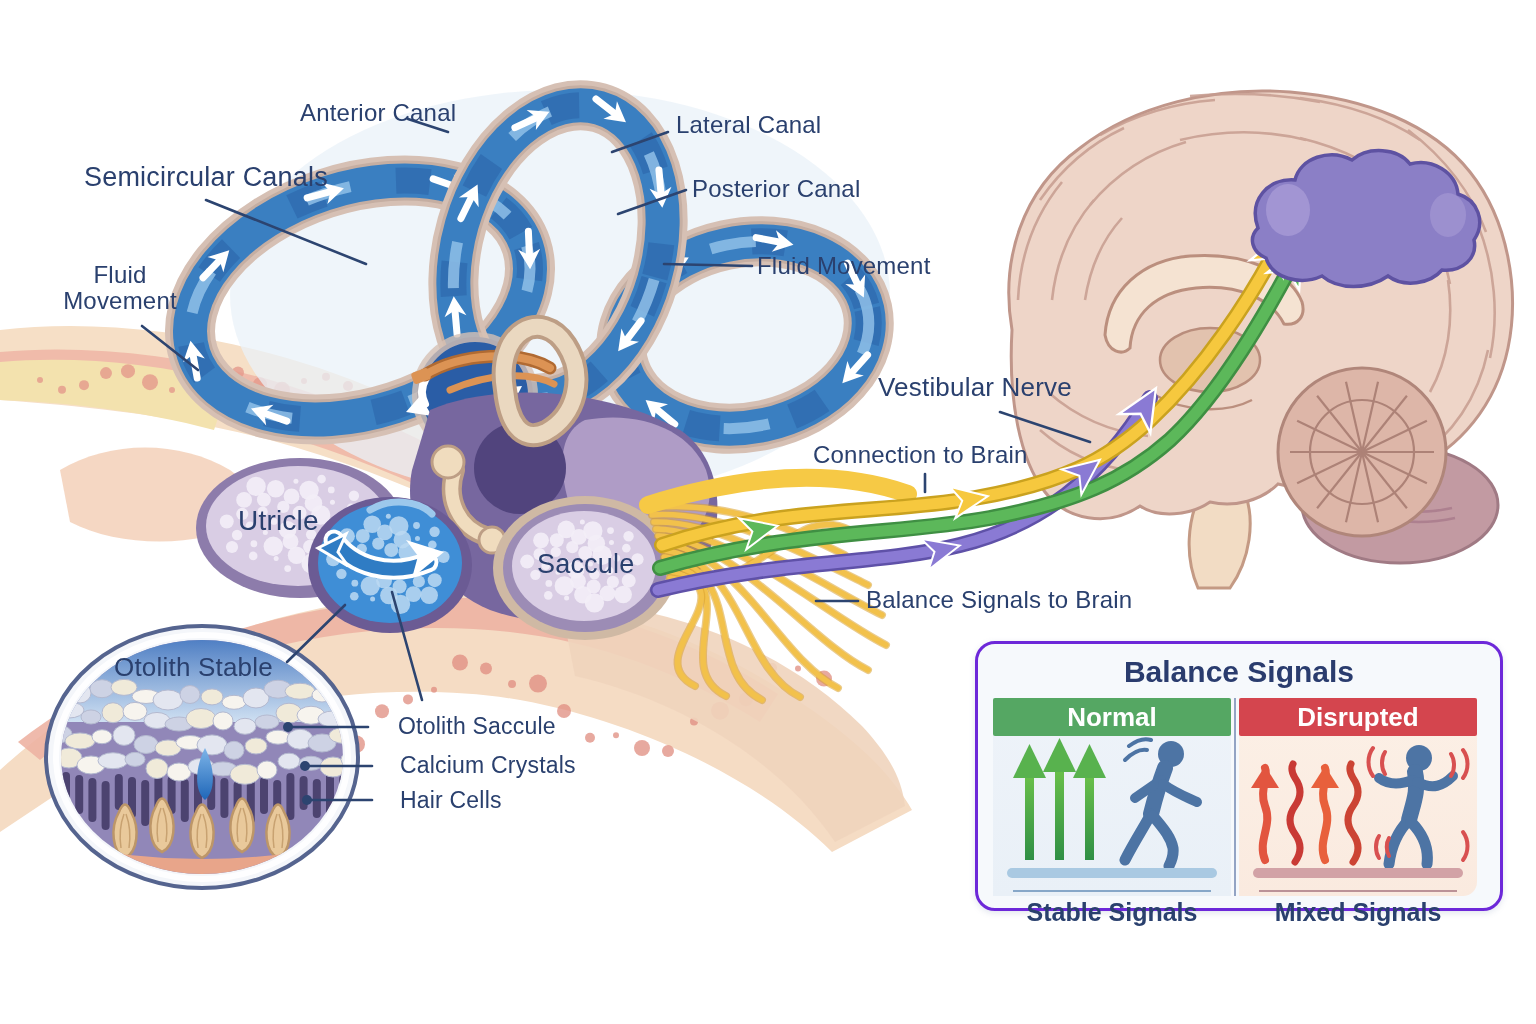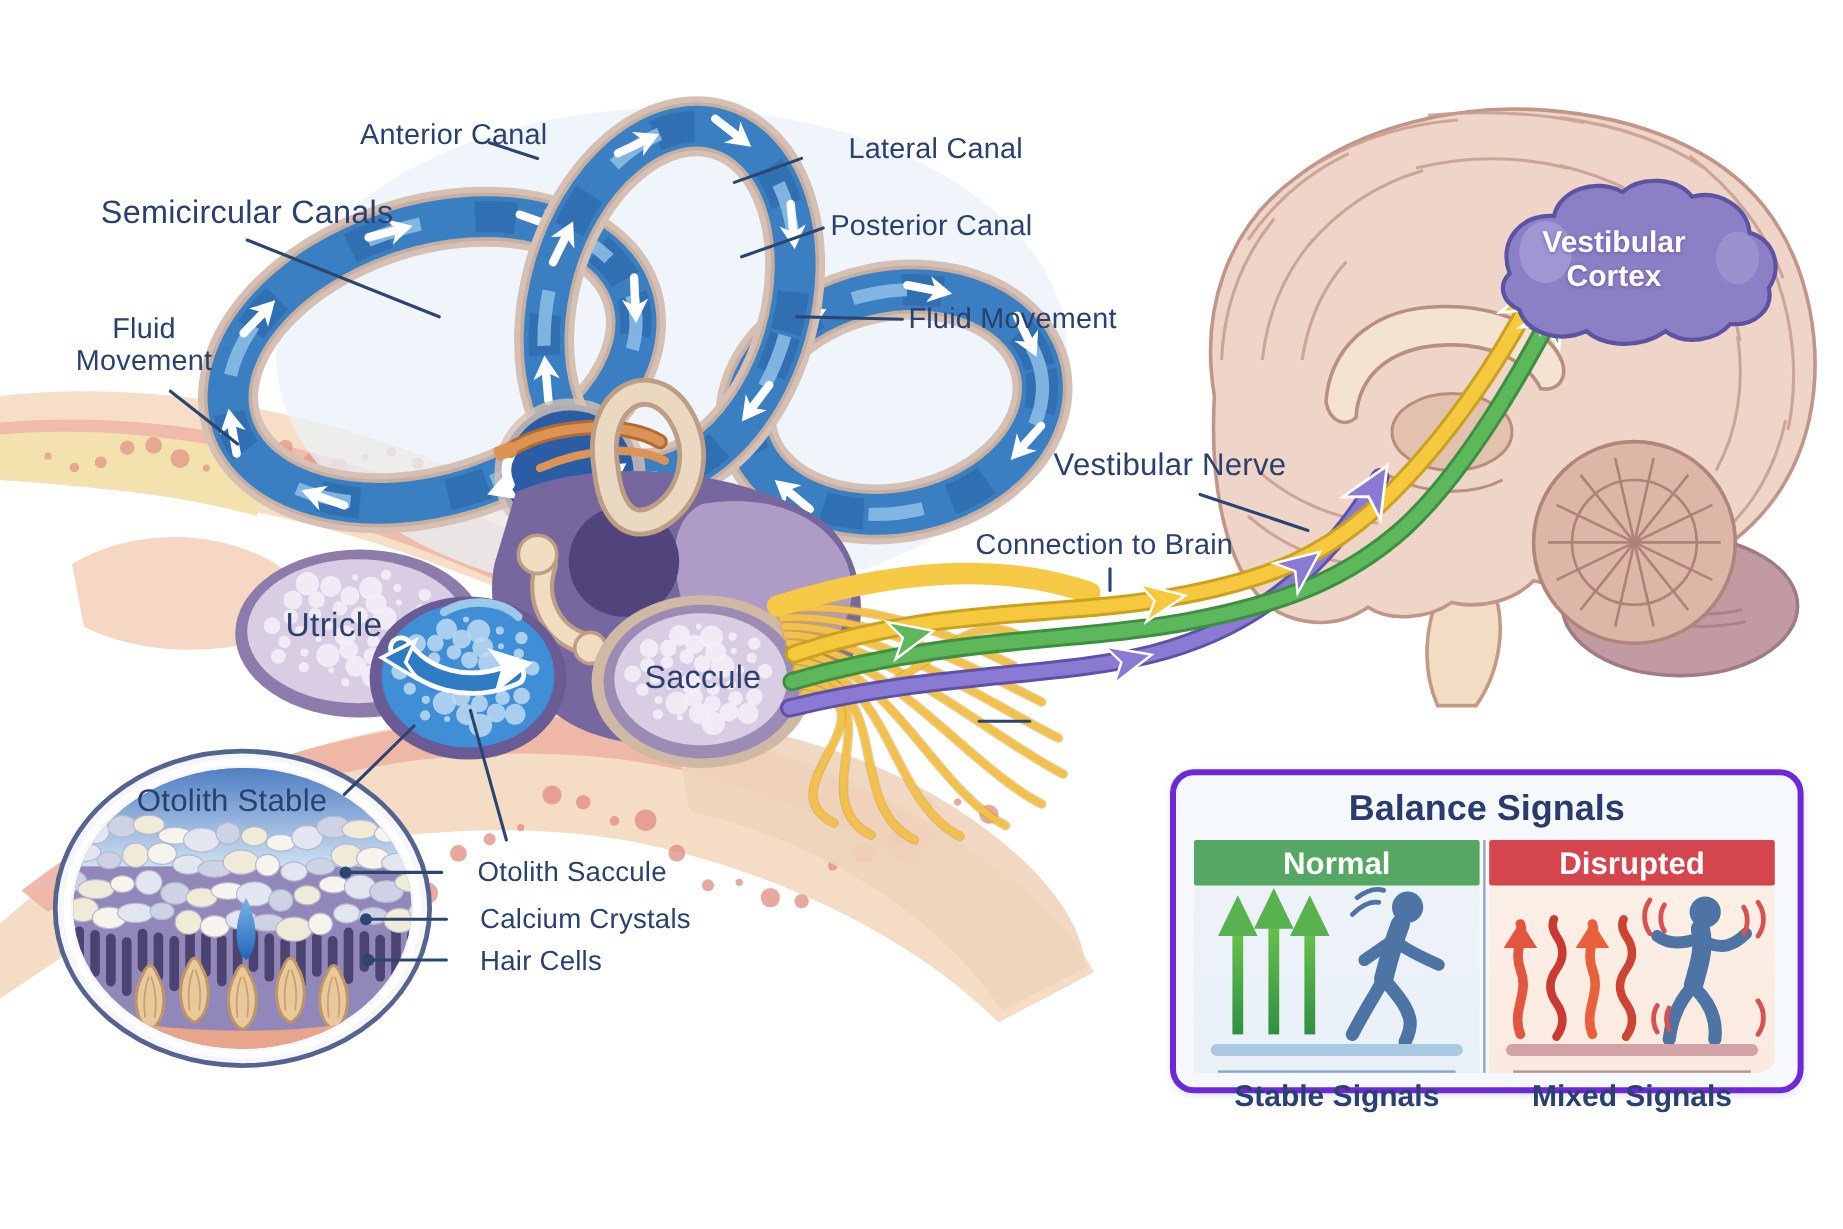--- a/index.html
+++ b/index.html
@@ -5,21 +5,21 @@
   html,body{margin:0;padding:0;background:#fff;}
   #stage{position:relative;width:1536px;height:1024px;background:#fff;overflow:hidden;
          font-family:"Liberation Sans", sans-serif;}
   #art{position:absolute;left:0;top:0;}
   .lbl{position:absolute;font-weight:400;color:#2a406e;white-space:nowrap;letter-spacing:.2px;line-height:1.08;}
   .lbl.center{text-align:center;white-space:normal;}
   .cortex-lbl{position:absolute;font-weight:700;color:#ffffff;text-align:center;line-height:1.12;
               text-shadow:0 1px 3px rgba(70,50,130,.55);}
   
   .panel{position:absolute;left:975px;top:641px;width:528px;height:270px;box-sizing:border-box;
-         border:5px solid #6d28d9;border-radius:20px;background:#f6f9fc;
+         border:3px solid #6d28d9;border-radius:20px;background:#f6f9fc;
          box-shadow:0 2px 6px rgba(90,110,160,.18);}
   .panel-title{position:absolute;left:0;right:0;top:11px;text-align:center;
                font-size:30px;font-weight:700;color:#2a3c6e;}
   .col{position:absolute;top:54px;bottom:12px;}
   .col.normal{left:15px;width:238px;background:linear-gradient(#eef3f9,#e9f0f7);}
   .col.disrupted{left:261px;width:238px;background:linear-gradient(#fcf0e6,#faeadf);border-radius:0 0 14px 0;}
   .col-header{height:38px;line-height:38px;text-align:center;color:#fff;
               font-size:26px;font-weight:700;border-radius:2px;}
   .col.normal .col-header{background:#55a763;}
   .col.disrupted .col-header{background:#d4454e;}
@@ -647,35 +647,32 @@
     <path d="M307,800 L372,800"></path>
     <circle cx="288" cy="727" r="5" fill="#2c4470" stroke="none"></circle>
     <circle cx="305" cy="766" r="5" fill="#2c4470" stroke="none"></circle>
     <circle cx="307" cy="800" r="5" fill="#2c4470" stroke="none"></circle>
   </g>
 </svg>
 
 <div class="lbl" style="left:300px;top:100px;font-size:24px;">Anterior Canal</div>
 <div class="lbl" style="left:84px;top:163px;font-size:27px;">Semicircular Canals</div>
 <div class="lbl center" style="left:50px;top:262px;width:140px;font-size:24px;">Fluid Movement</div>
-<div class="lbl" style="left:707px;top:112px;font-size:24px;">Lateral Canal</div>
+<div class="lbl" style="left:676px;top:112px;font-size:24px;">Lateral Canal</div>
 <div class="lbl" style="left:692px;top:176px;font-size:24px;text-align:center;">Posterior Canal</div>
 <div class="lbl" style="left:757px;top:253px;font-size:24px;">Fluid Movement</div>
 <div class="lbl" style="left:238px;top:506px;font-size:28px;">Utricle</div>
 <div class="lbl" style="left:537px;top:550px;font-size:27px;">Saccule</div>
 <div class="lbl" style="left:878px;top:373px;font-size:26px;">Vestibular Nerve</div>
 <div class="lbl" style="left:813px;top:442px;font-size:24px;text-align:right;">Connection to Brain</div>
+<div class="lbl" style="left:866px;top:587px;font-size:24px;">Balance Signals to Brain</div>
 <div class="lbl" style="left:114px;top:653px;font-size:26px;">Otolith Stable</div>
 <div class="lbl" style="left:398px;top:714px;font-size:23px;">Otolith Saccule</div>
 <div class="lbl" style="left:400px;top:753px;font-size:23px;">Calcium Crystals</div>
 <div class="lbl" style="left:400px;top:788px;font-size:23px;">Hair Cells</div>
-<div class="cortex-lbl" style="left:1265px;top:188px;width:160px;font-size:25px;">
-  <span>Vestibular</span><br>
-  <span>Cortex</span>
-</div>
 
 <div class="panel">
   <div class="panel-title">Balance Signals</div>
   <div class="divider"></div>
 
   <div class="col disrupted">
     <div class="col-header">Disrupted</div>
     <div class="icon-zone">
       <svg width="238" height="132" viewBox="0 0 238 132">
         <g fill="none" stroke-linecap="round">

